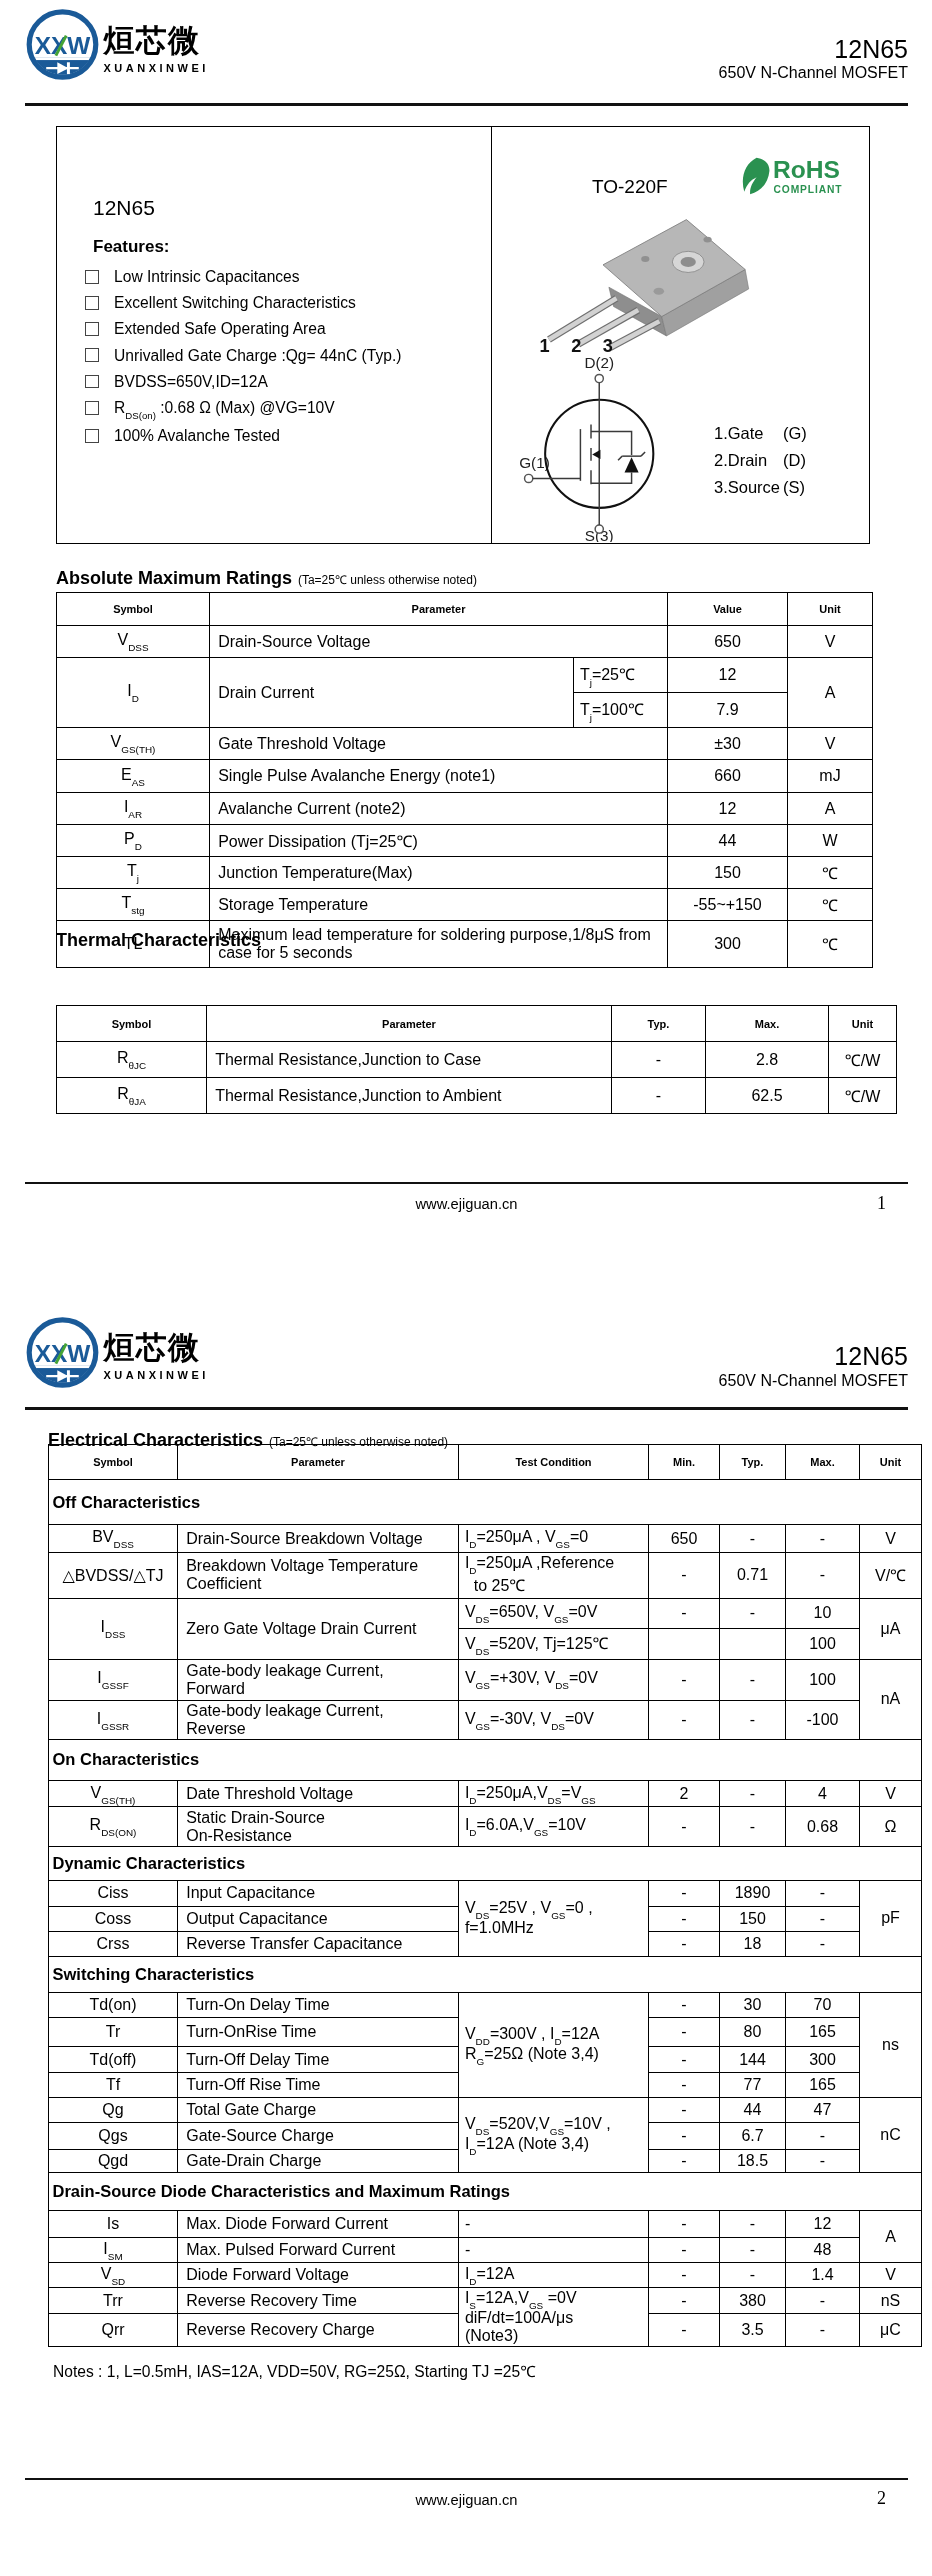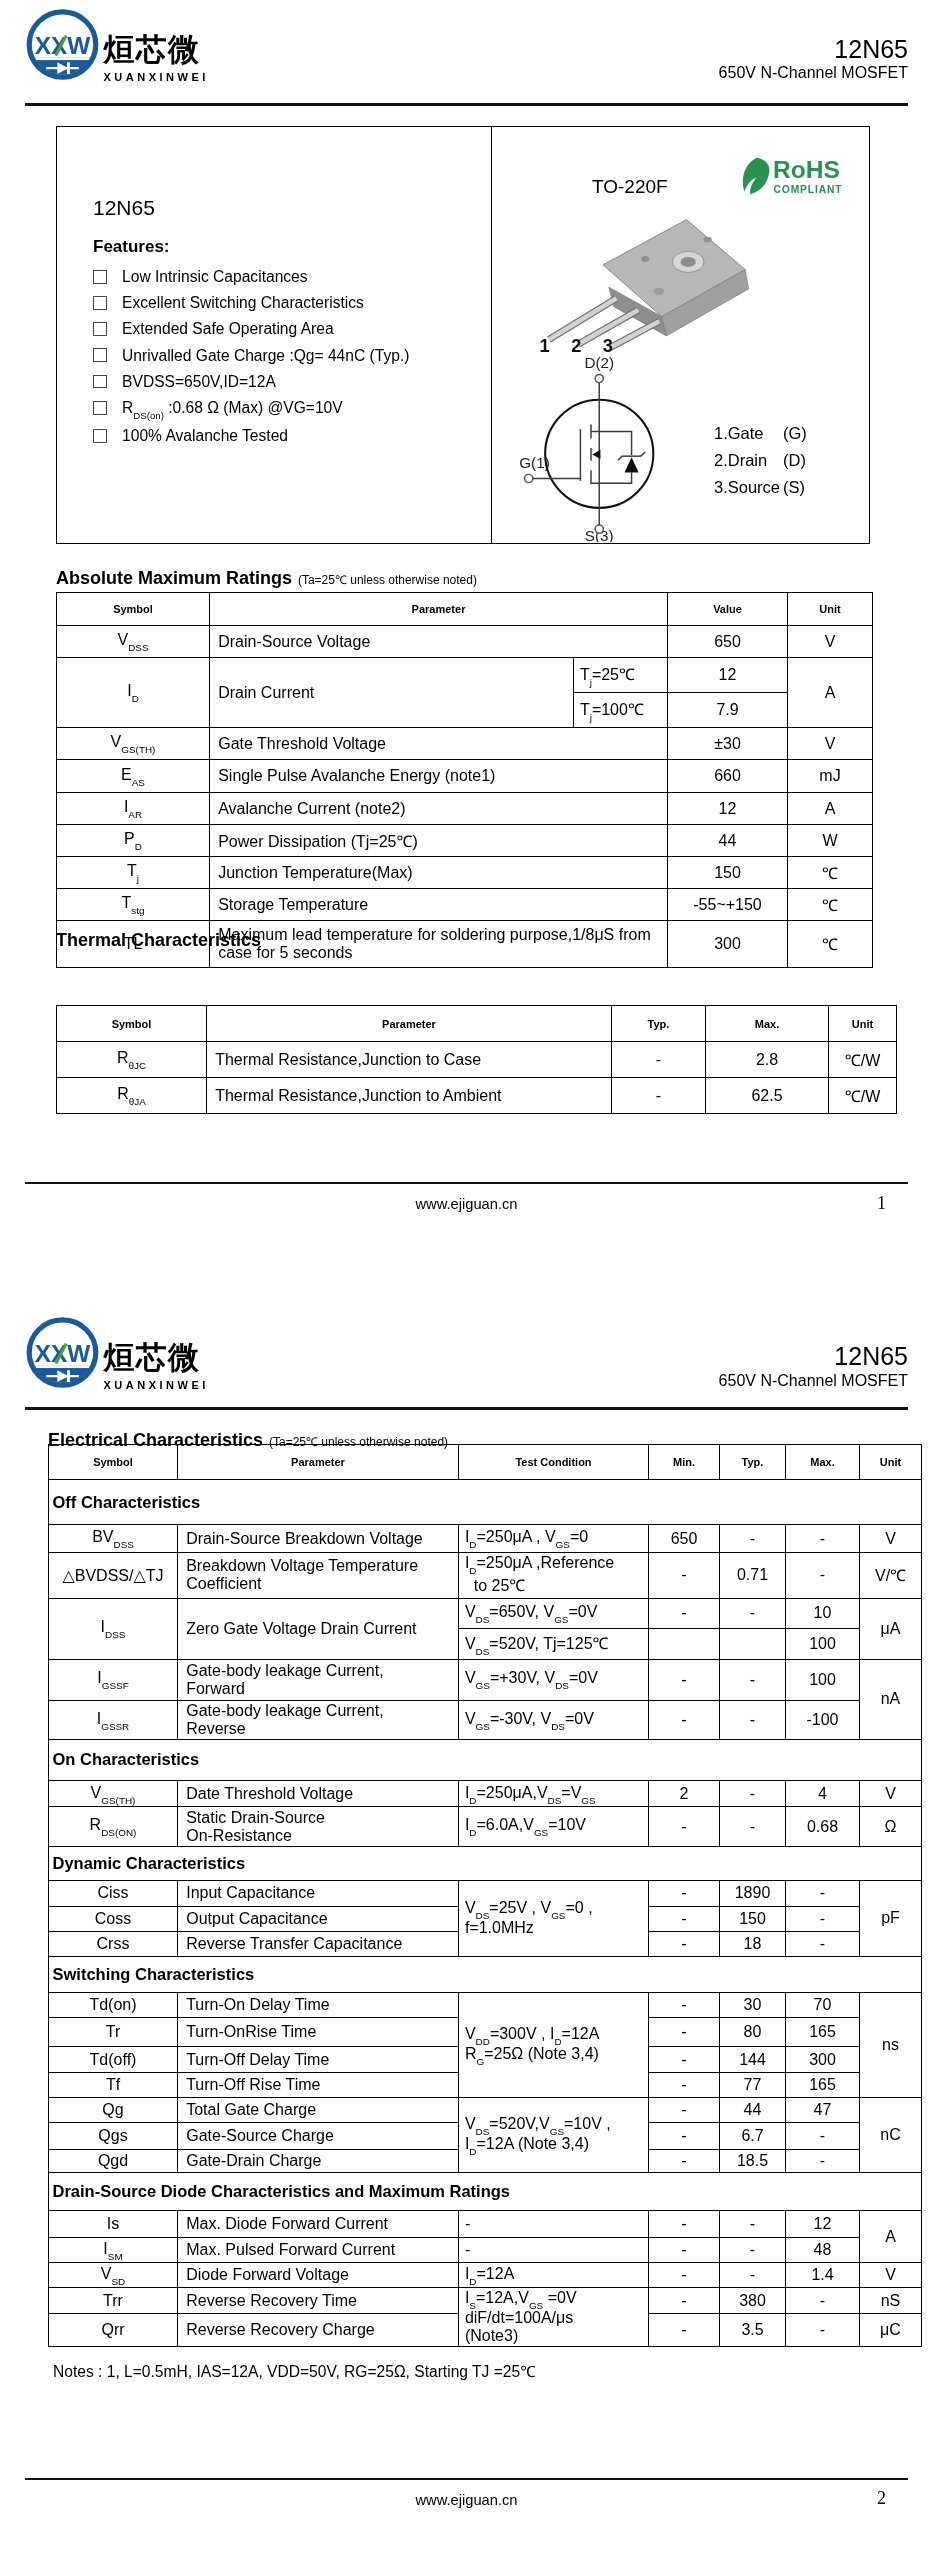--- a/index.html
+++ b/index.html
@@ -3,37 +3,37 @@
 <meta charset="utf-8">
 <style>
   html,body{margin:0;padding:0;background:#fff;}
   body{width:933px;font-family:"Liberation Sans",sans-serif;color:#000;}
   .page{position:relative;width:933px;height:1288px;background:#fff;overflow:hidden;}
   sub{font-size:0.62em;position:relative;top:0.18em;}
   
   .hdr{position:absolute;left:25px;right:25px;display:flex;justify-content:space-between;align-items:stretch;}
   .page1 .hdr{top:9.4px;}
   .page2 .hdr{top:29px;}
-  .brand{display:flex;align-items:flex-end;}
+  .brand{display:flex;align-items:flex-start;}
   .brand-mark{width:75px;height:74px;}
   .brand-txt{padding-top:15.3px;margin-left:3.5px;}
   .brand-cn{font-size:31px;font-weight:bold;letter-spacing:1.2px;line-height:1;}
   .brand-en{font-size:11px;letter-spacing:3.5px;margin-top:6px;font-weight:bold;}
   .hdr-right{text-align:right;display:flex;flex-direction:column;justify-content:flex-end;padding-bottom:1.2px;}
   .part-no{font-size:25px;line-height:1.05;}
   .part-sub{font-size:16px;margin-top:2.4px;}
   .rule{position:absolute;left:25px;width:883px;height:2.9px;background:#111;}
   .page1 .rule.top{top:103px;}
   .page2 .rule.top{top:119px;}
   
   .pbox{position:absolute;left:56px;top:126px;width:814px;height:418px;border:1.8px solid #000;box-sizing:border-box;}
   .pbox-left{position:absolute;left:0;top:0;bottom:0;width:435px;border-right:1.8px solid #000;box-sizing:border-box;}
   .pb-part{position:absolute;left:36px;top:69px;font-size:21px;}
   .pb-feat{position:absolute;left:36px;top:110px;font-size:17px;font-weight:bold;}
-  .feat-list{position:absolute;left:36px;top:141px;list-style:none;margin:0;padding:0;}
+  .feat-list{position:absolute;left:28px;top:141px;list-style:none;margin:0;padding:0;}
   .feat-list li{display:flex;align-items:flex-start;margin-bottom:8.2px;font-size:15.6px;}
   .chk{flex:0 0 auto;width:11.8px;height:11.8px;border:1.5px solid #444;margin-right:15.3px;margin-top:1.8px;}
   
   .pk-name{position:absolute;left:535px;top:49px;font-size:19px;}
   .rohs{position:absolute;left:682px;top:27px;width:123px;height:51px;}
   .pkg-svg{position:absolute;left:452px;top:82px;width:282px;height:144px;}
   .sym-svg{position:absolute;left:454px;top:228px;width:200px;height:187px;}
   .legend{position:absolute;left:657px;top:297px;font-size:16.5px;}
   .legend .row{display:flex;margin-bottom:8.2px;}
   .legend .nm{width:69px;}

